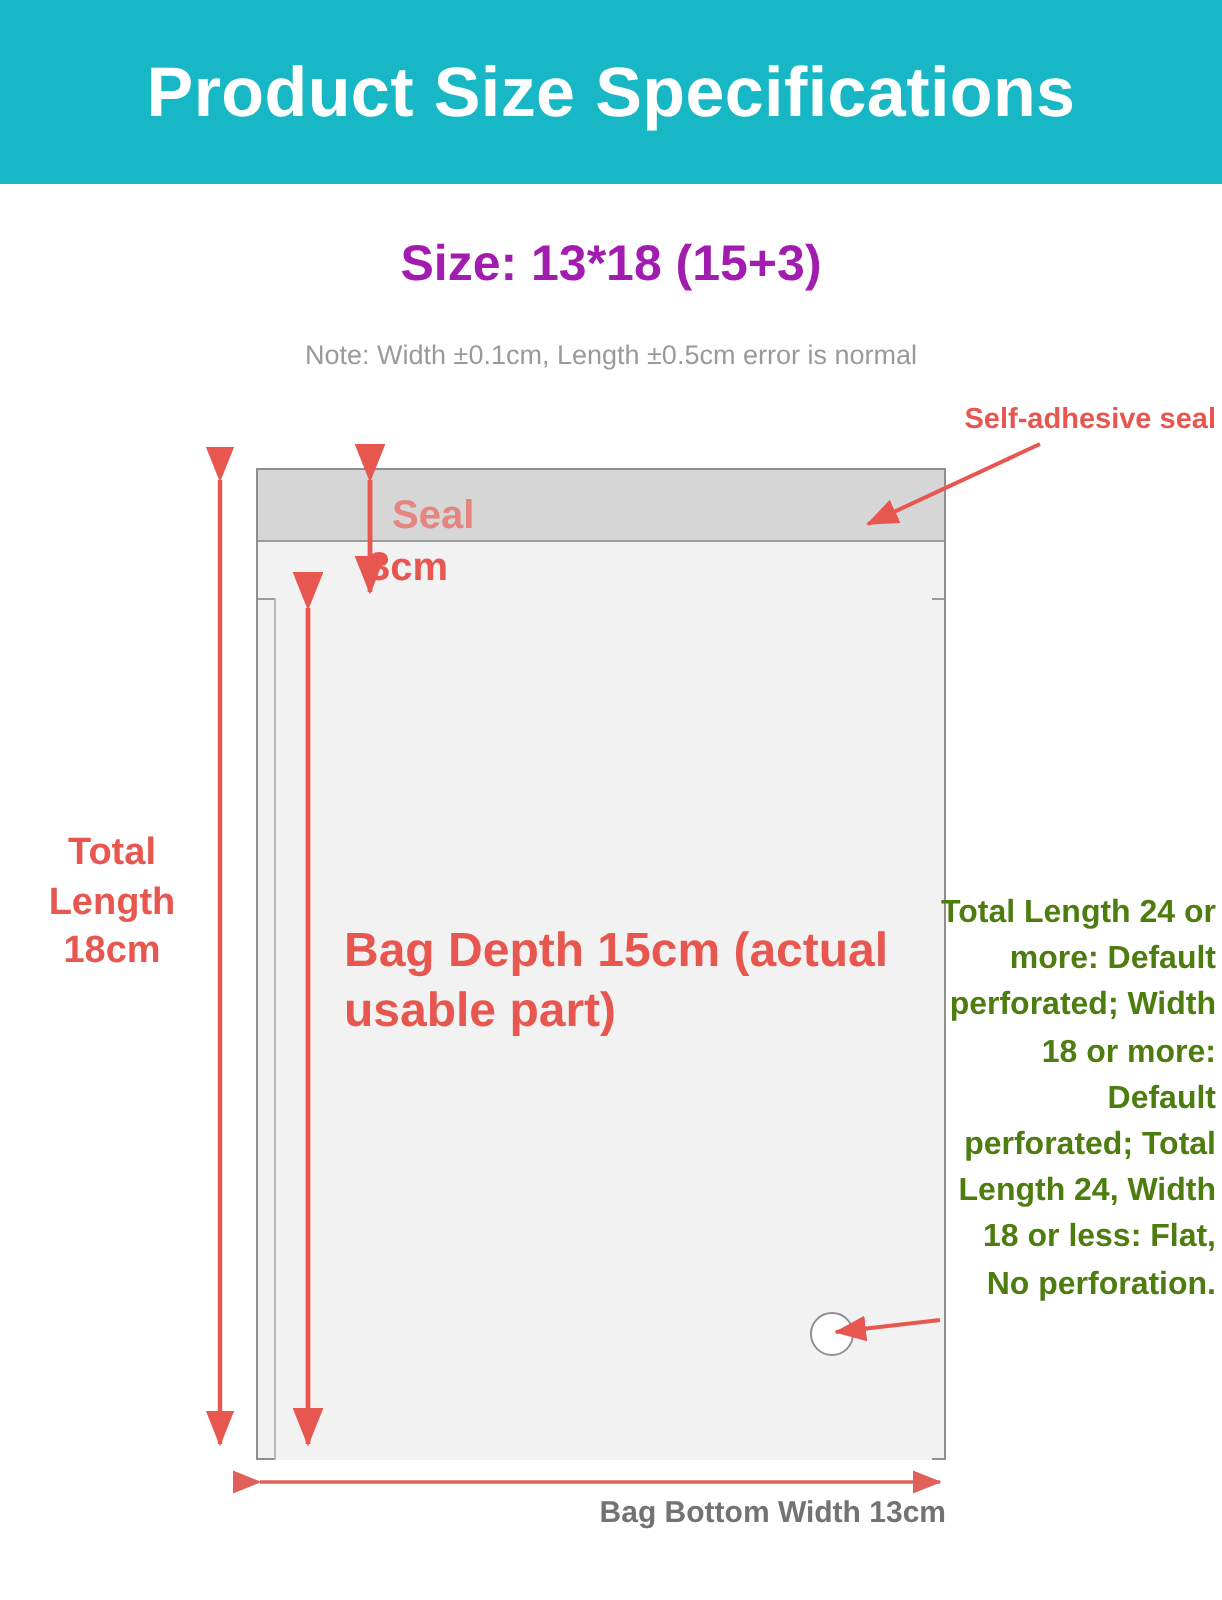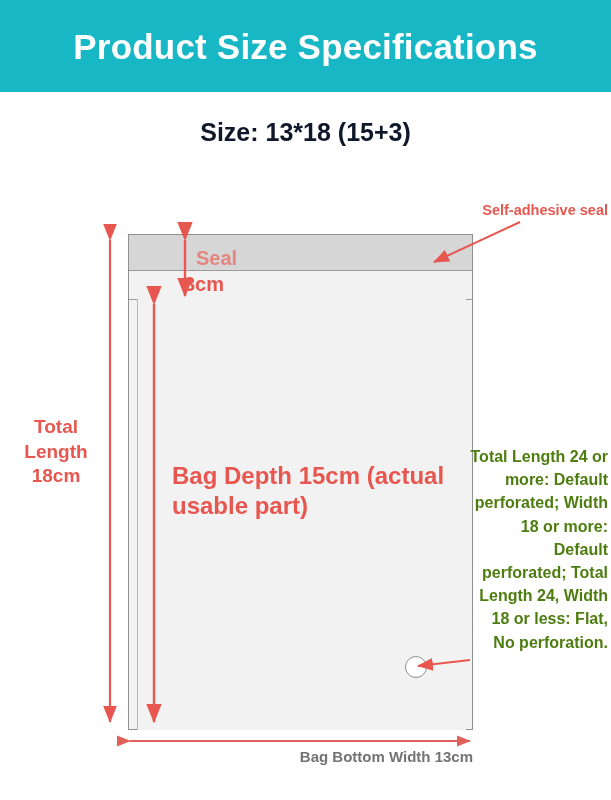--- a/index.html
+++ b/index.html
@@ -33,21 +33,21 @@
     letter-spacing: 0.2px;
     text-align: center;
     line-height: 1;
   }
   
   #size-title {
     position: absolute;
     left: 0; top: 118px;
     width: 611px;
     text-align: center;
-    color: #0f172a;
+    color: #a21caf;
     font-size: 25px;
     font-weight: bold;
   }
   #note {
     position: absolute;
     left: 0; top: 170px;
     width: 611px;
     text-align: center;
     color: #9a9a9a;
     font-size: 13.5px;
@@ -148,20 +148,21 @@
 </head>
 <body>
 
 <div id="page">
 
   <div id="header">
     <div id="header-title">Product Size Specifications</div>
   </div>
 
   <div id="size-title">Size: 13*18 (15+3)</div>
+  <div id="note">Note: Width ±0.1cm, Length ±0.5cm error is normal</div>
 
   <div id="bag-outer">
     <div id="bag-flap"></div>
     <div id="bag-seal-line"></div>
     <div id="bag-body"></div>
     <div id="vent-hole"></div>
   </div>
 
   <svg id="arrows" viewBox="0 0 611 800">
     <defs>

